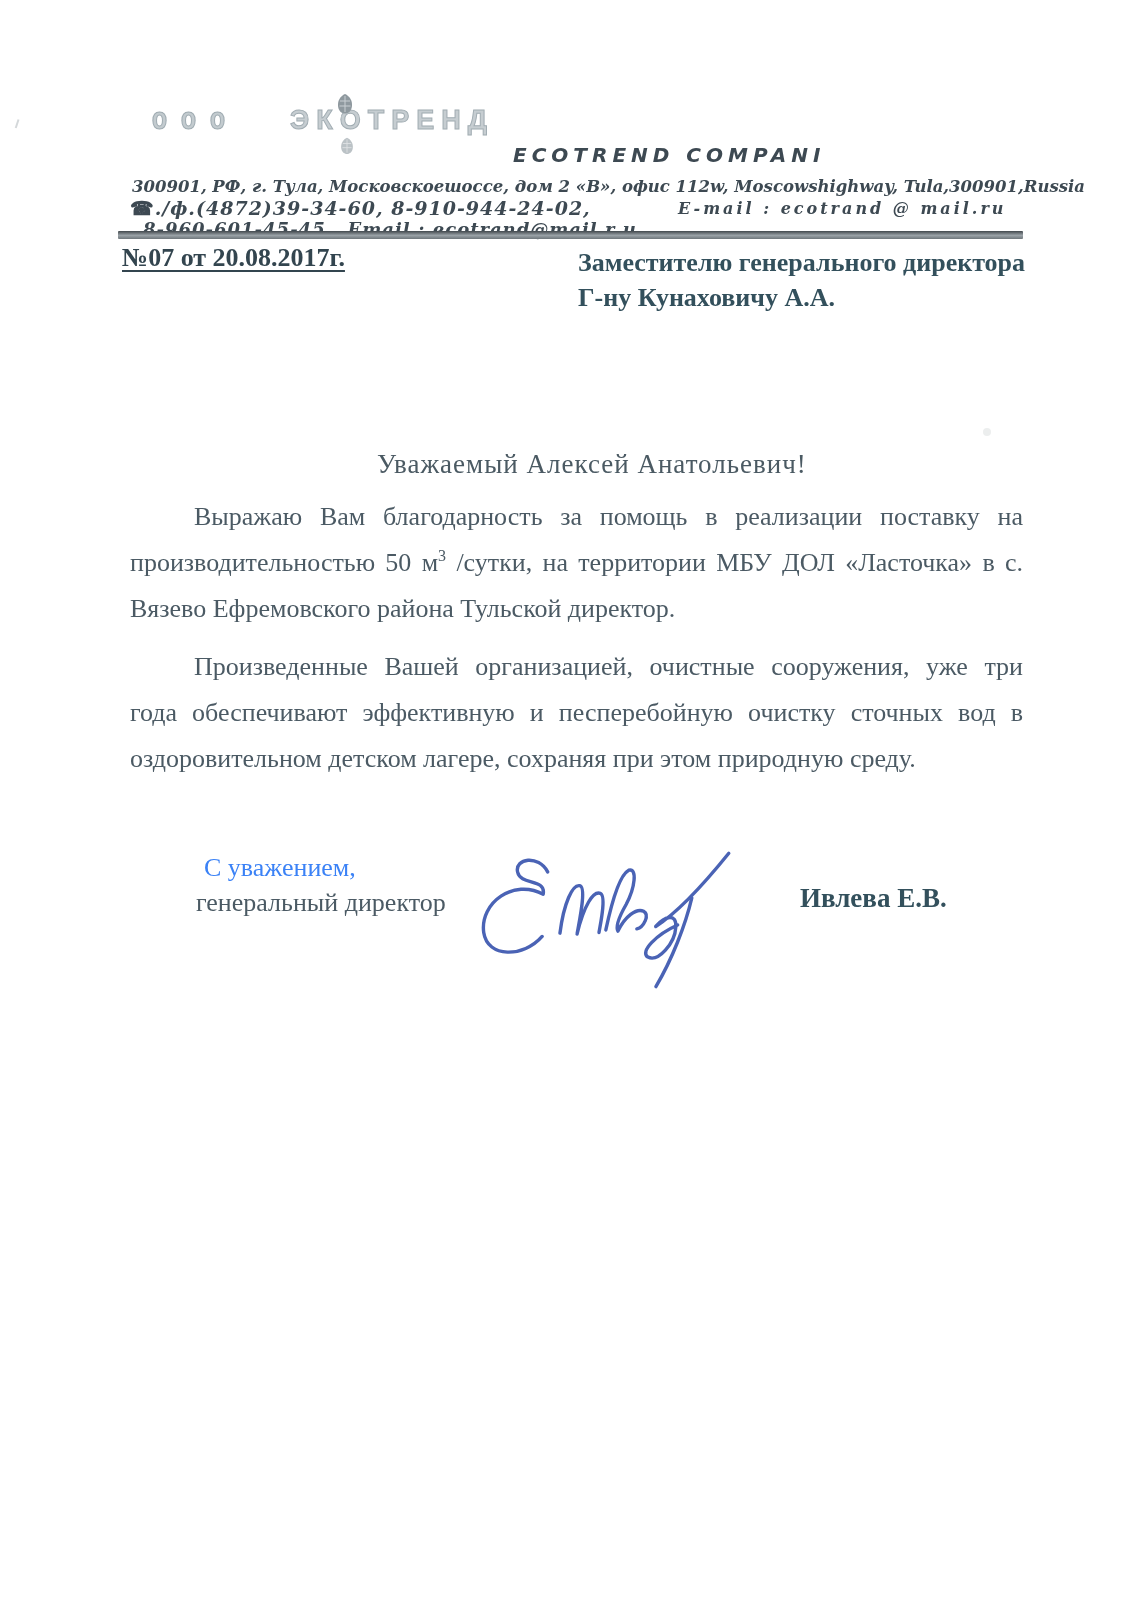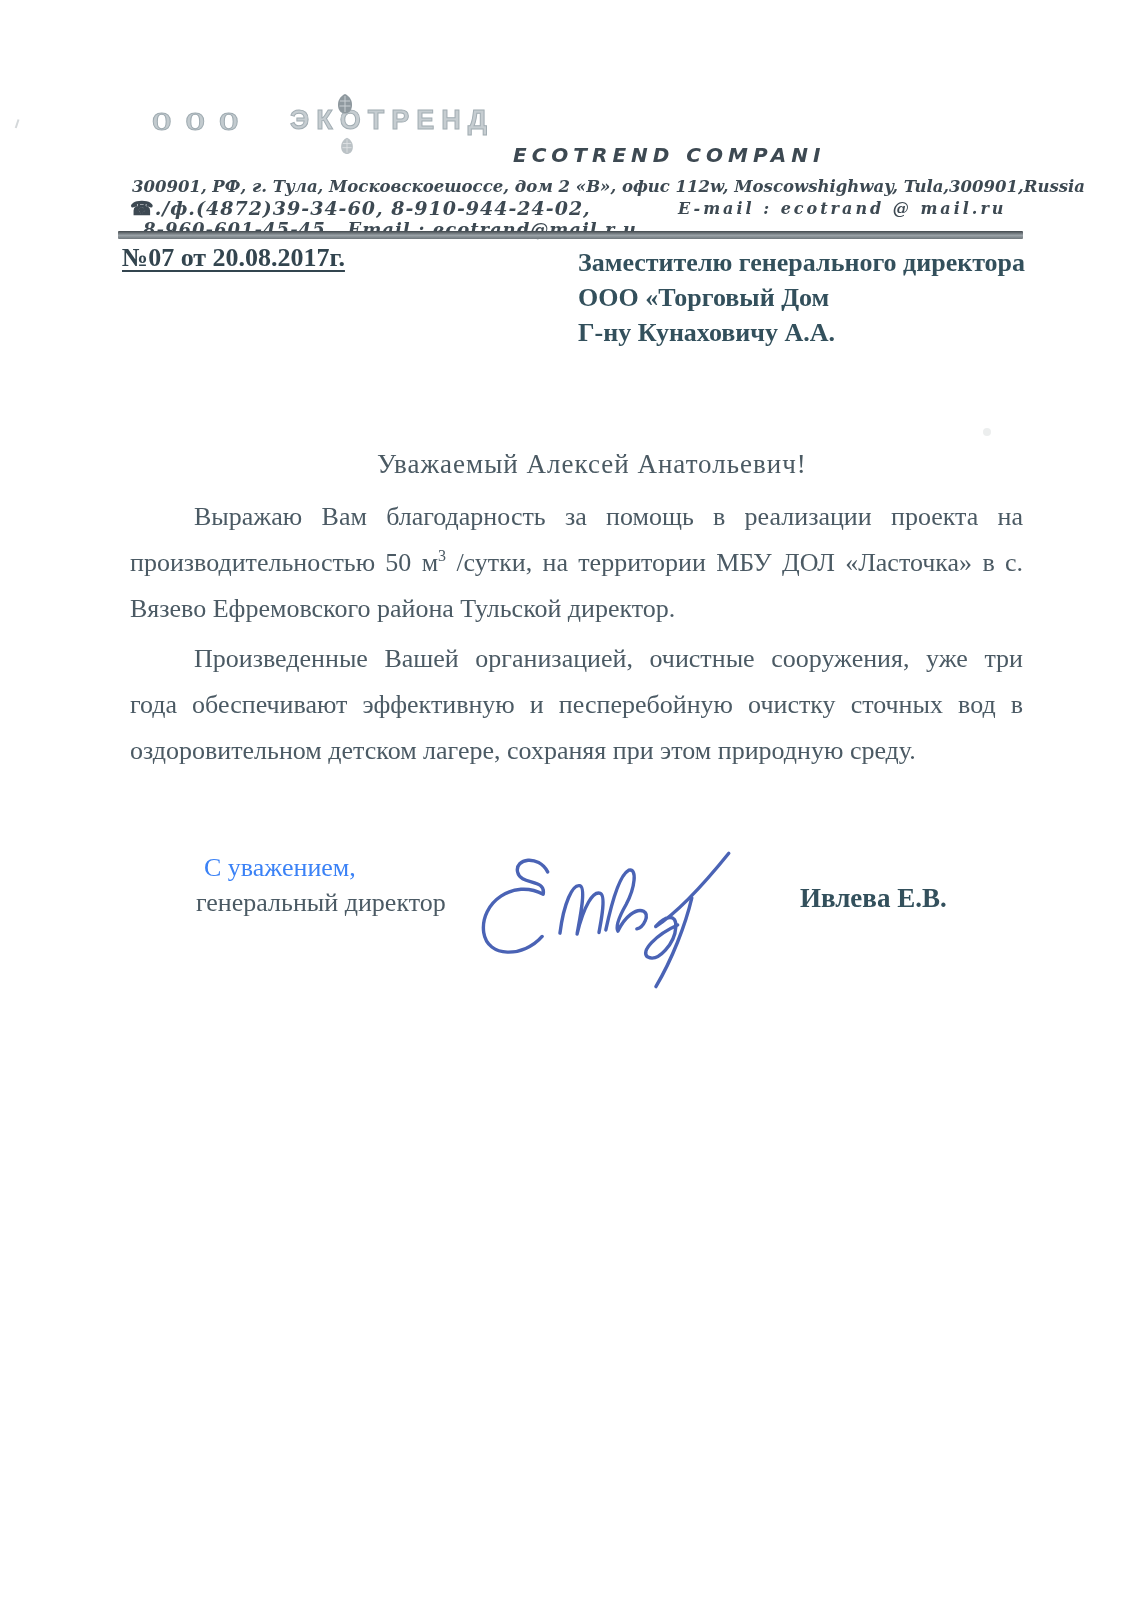--- a/index.html
+++ b/index.html
@@ -13,21 +13,21 @@
   }
   .abs{position:absolute;}
 
   
   .artifact{left:16px;top:120px;width:5px;height:9px;
     border-left:2px solid #c9ced1;transform:rotate(18deg);opacity:.8;}
 
   
   .logo-ooo{
     left:152px;top:108px;
-    font-family:Liberation Serif, serif;
+    font-family:Liberation Mono, monospace;
     font-size:25px;font-weight:bold;letter-spacing:14px;
     color:#c3cbcf;-webkit-text-stroke:1px #9fabb1;
   }
   .logo-brand{
     left:290px;top:105px;
     font-family:"Liberation Sans",sans-serif;
     font-size:27px;font-weight:bold;letter-spacing:7px;
     color:#c6cdd1;-webkit-text-stroke:1px #a2adb3;
   }
   .ornament{width:24px;height:24px;}
@@ -81,21 +81,21 @@
   .body-text{
     left:130px;top:500px;width:893px;
     font-size:26px;color:#4b5a64;
   }
   .jline{
     text-align:justify;text-align-last:justify;text-justify:inter-word;
     height:46px;line-height:34px;white-space:normal;
   }
   .jline.lastline{text-align-last:left;}
   .jline.indent{padding-left:64px;}
-  .para2{margin-top:4px;}
+  .para2{margin-top:12px;}
   sup{font-size:16px;line-height:0;}
 
   
   .regards{left:204px;top:853px;font-size:26px;color:#3b82f6;white-space:nowrap;}
   .sig-title{left:196px;top:888px;font-size:26px;color:#4b5a64;white-space:nowrap;}
   .sig-name{left:800px;top:883px;font-size:27px;font-weight:bold;color:#33505c;white-space:nowrap;}
   .signature{left:455px;top:838px;width:300px;height:160px;}
 
   .smudge{left:983px;top:428px;width:8px;height:8px;border-radius:50%;
     background:#eceeee;}
@@ -127,29 +127,28 @@
 <div class="abs head-line email-right">E-mail : ecotrand @ mail.ru</div>
 
 <div class="abs head-line phones2">8-960-601-45-45 , Email : ecotrand@mail.r u</div>
 
 <div class="abs rule"></div>
 
 <div class="abs ref">№07 от 20.08.2017г.</div>
 
 <div class="abs recipient">
   <div>Заместителю генерального директора</div>
-  <div>ООО «Торговый Дом</div>
   <div>Г-ну Кунаховичу А.А.</div>
 </div>
 
 <div class="abs salutation">Уважаемый Алексей Анатольевич!</div>
 
 <div class="abs body-text">
   <div>
-    <div class="jline indent">Выражаю Вам благодарность за помощь в реализации проекта на</div>
+    <div class="jline indent">Выражаю Вам благодарность за помощь в реализации поставку на</div>
     <div class="jline"><span>производительностью 50 м</span><sup>3</sup><span> /сутки, на территории МБУ ДОЛ «Ласточка» в с.</span></div>
     <div class="jline lastline">Вязево Ефремовского района Тульской директор.</div>
   </div>
   <div class="para2">
     <div class="jline indent">Произведенные Вашей организацией, очистные сооружения, уже три</div>
     <div class="jline">года обеспечивают эффективную и песперебойную очистку сточных вод в</div>
     <div class="jline lastline">оздоровительном детском лагере, сохраняя при этом природную среду.</div>
   </div>
 </div>
 

